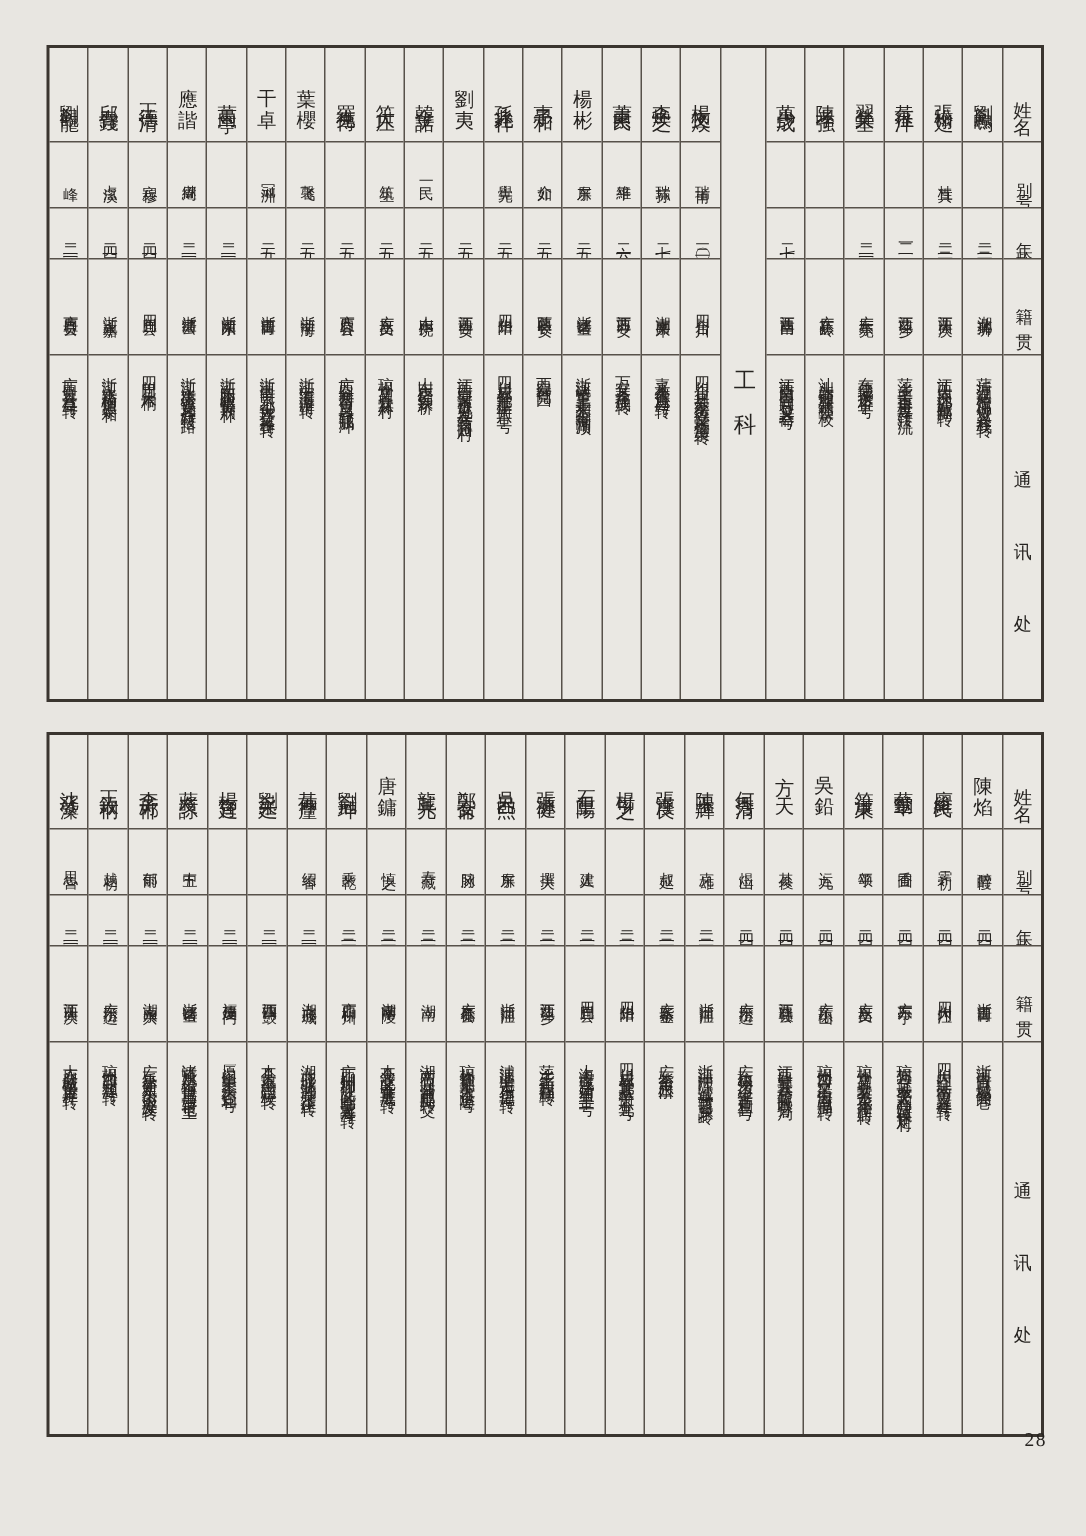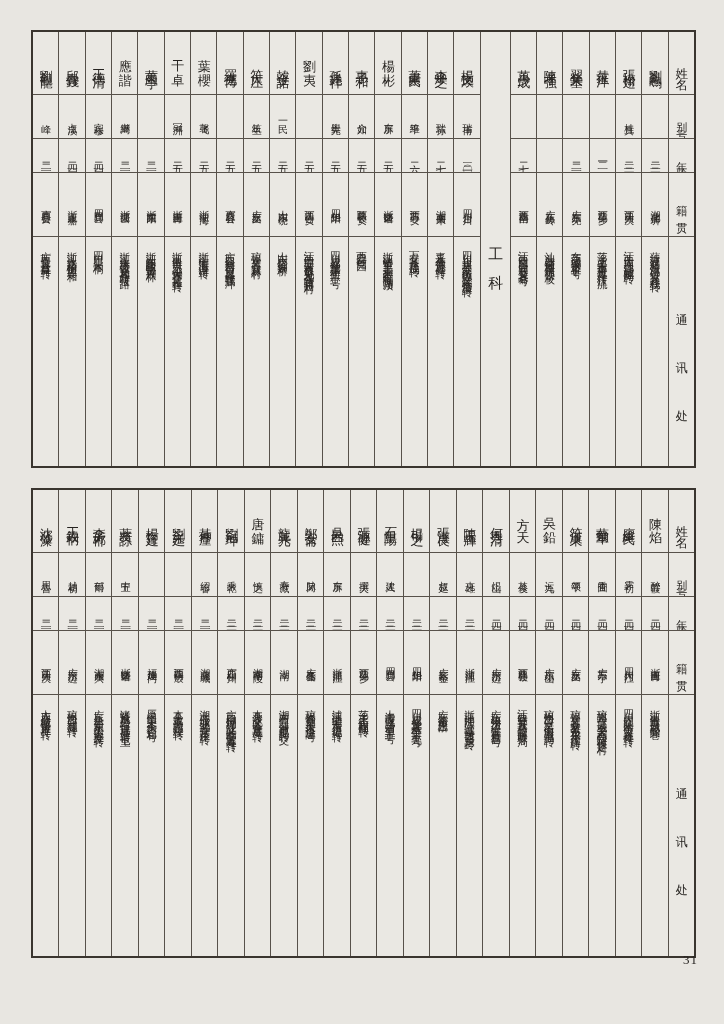--- a/index.html
+++ b/index.html
@@ -883,13 +883,13 @@
         <span class="h-age">年龄</span>
       </div>
       <div class="cell r-native">
         <span class="h-native">籍贯</span>
       </div>
       <div class="cell r-addr hdr-addr">
         <span class="h-addr">通讯处</span>
       </div>
     </div>
   </div>
-<div class="page-number">31</div>
+<div class="page-number">28</div>
 
 </body></html>

